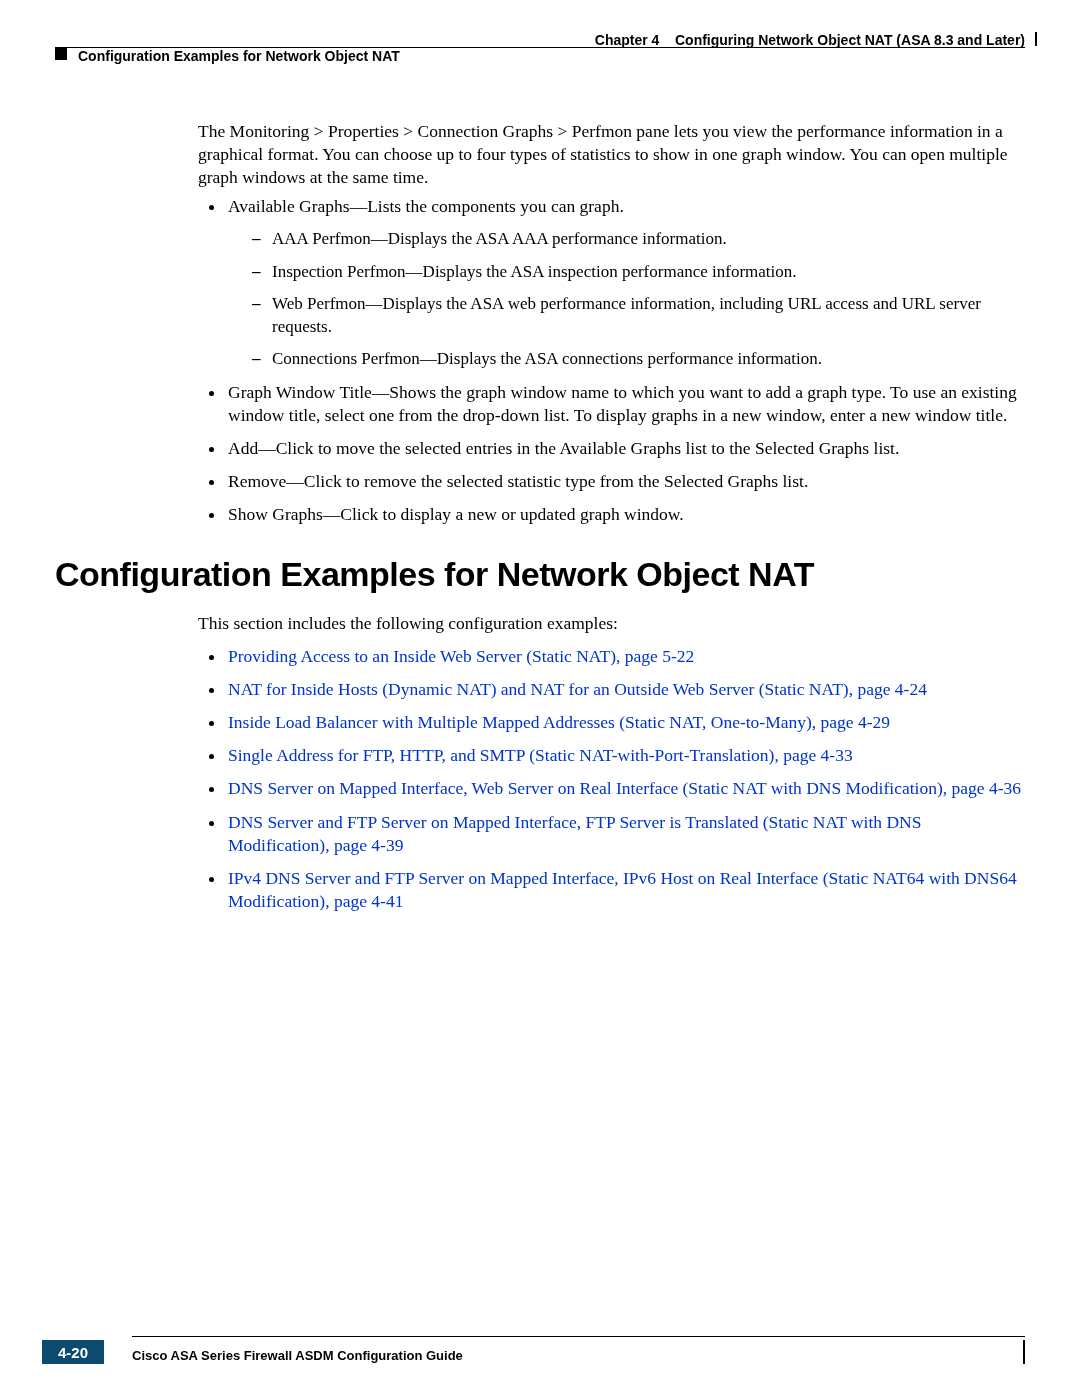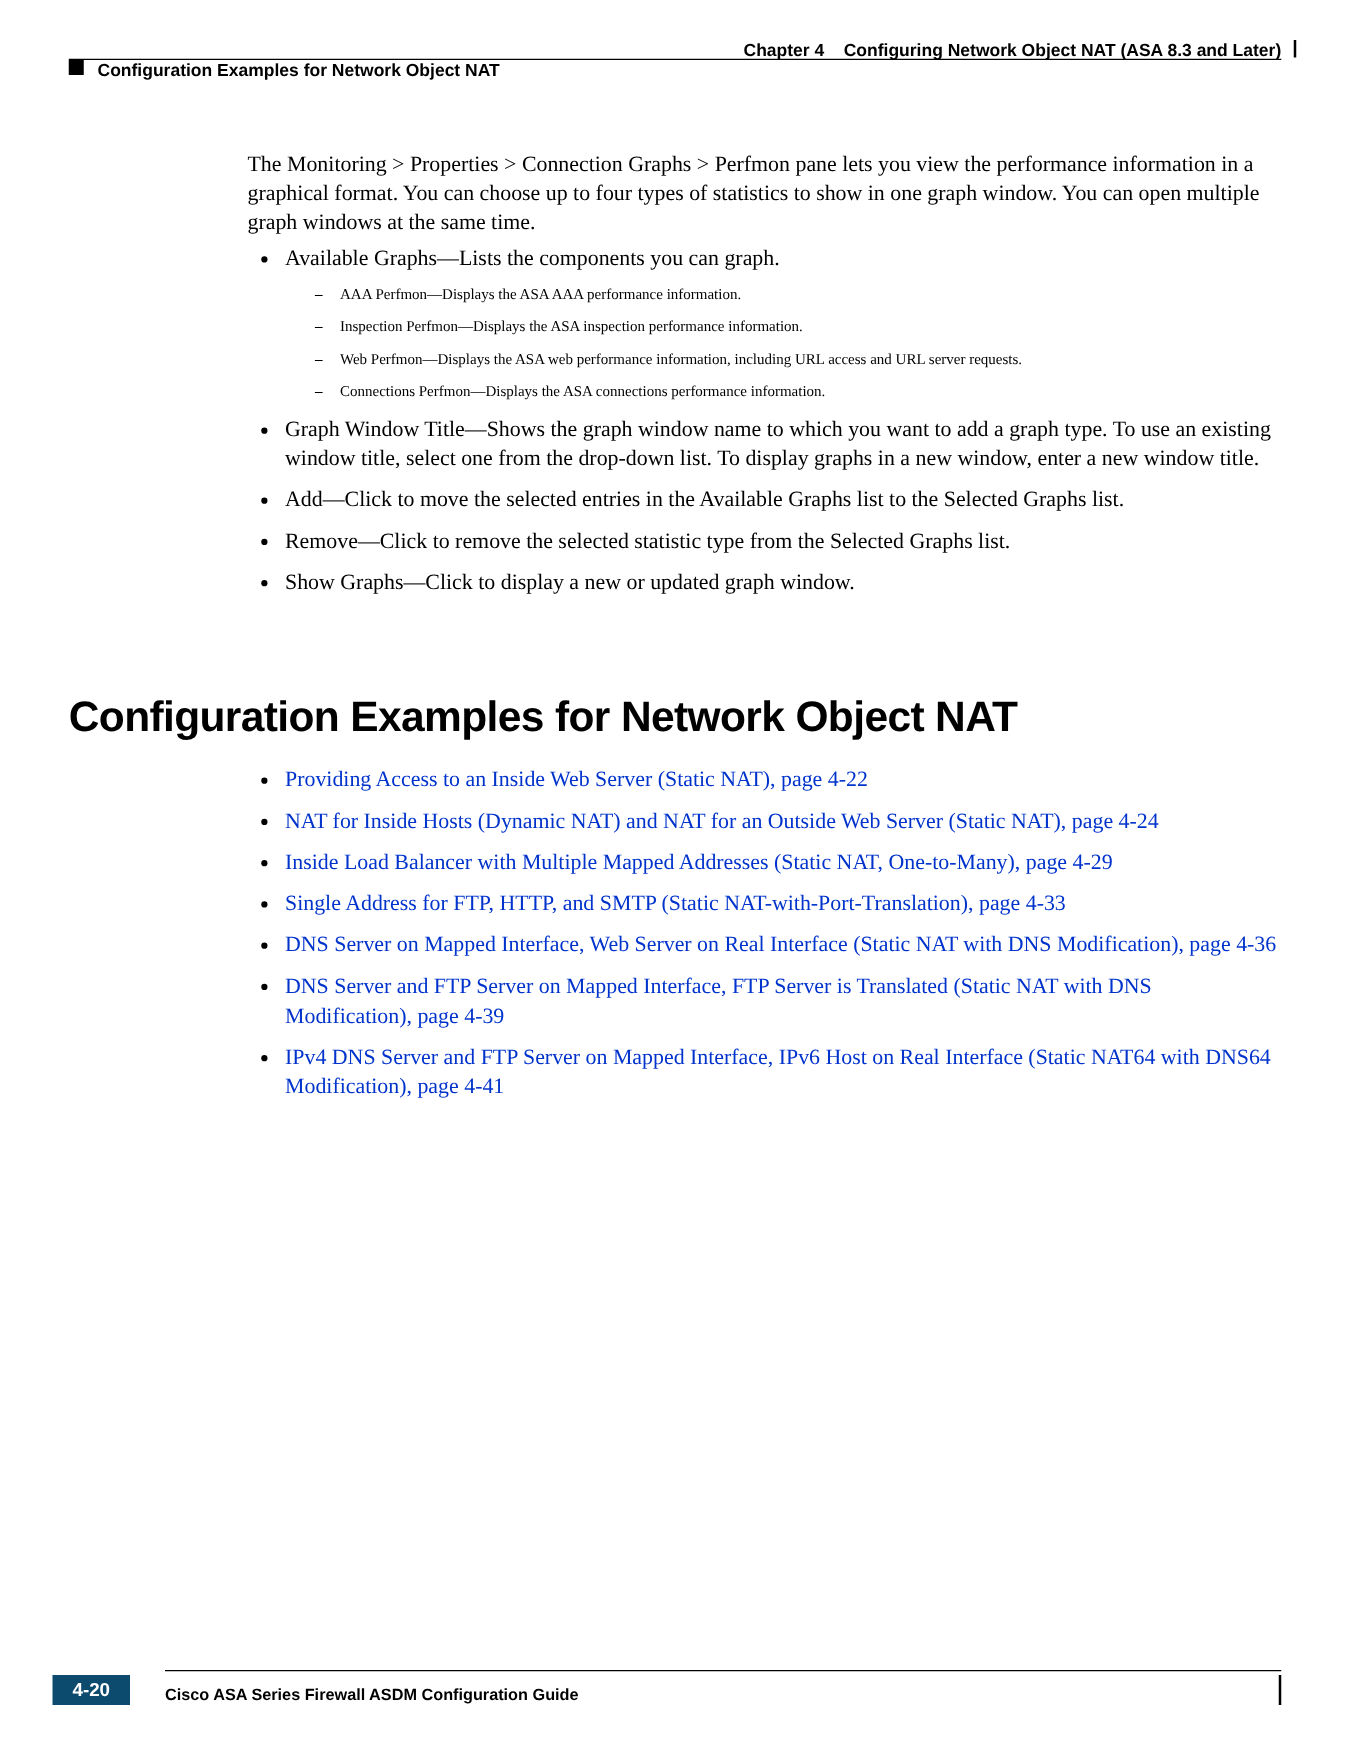--- a/index.html
+++ b/index.html
@@ -77,21 +77,21 @@
       line-height: 1.32;
       margin-bottom: 10px;
       padding-left: 2px;
     }
     ul.inner {
       list-style-type: none;
       padding-left: 28px;
       margin-top: 10px;
     }
     ul.inner > li {
-      font-size: 12px;
+      font-size: 17px;
       line-height: 1.32;
       margin-bottom: 10px;
       position: relative;
       padding-left: 16px;
     }
     ul.inner > li::before {
       content: "–";
       position: absolute;
       left: -4px;
       font-weight: bold;
@@ -207,22 +207,23 @@
       <li><span>Graph Window Title—Shows the graph window name to which you want to add a graph type. To use an existing window title, select one from the drop-down list. To display graphs in a new window, enter a new window title.</span></li>
       <li><span>Add—Click to move the selected entries in the Available Graphs list to the Selected Graphs list.</span></li>
       <li><span>Remove—Click to remove the selected statistic type from the Selected Graphs list.</span></li>
       <li><span>Show Graphs—Click to display a new or updated graph window.</span></li>
     </ul>
   </div>
 
   <div class="section-block">
     <h1 class="section-title">Configuration Examples for Network Object NAT</h1>
     <div class="sub-content">
+      <p class="para">This section includes the following configuration examples:</p>
       <ul class="links">
-        <li><span class="link">Providing Access to an Inside Web Server (Static NAT), page 4-22</span></li>
+        <li><span class="link">Providing Access to an Inside Web Server (Static NAT), page 5-22</span></li>
         <li><span class="link">NAT for Inside Hosts (Dynamic NAT) and NAT for an Outside Web Server (Static NAT), page 4-24</span></li>
         <li><span class="link">Inside Load Balancer with Multiple Mapped Addresses (Static NAT, One-to-Many), page 4-29</span></li>
         <li><span class="link">Single Address for FTP, HTTP, and SMTP (Static NAT-with-Port-Translation), page 4-33</span></li>
         <li><span class="link">DNS Server on Mapped Interface, Web Server on Real Interface (Static NAT with DNS Modification), page 4-36</span></li>
         <li><span class="link">DNS Server and FTP Server on Mapped Interface, FTP Server is Translated (Static NAT with DNS Modification), page 4-39</span></li>
         <li><span class="link">IPv4 DNS Server and FTP Server on Mapped Interface, IPv6 Host on Real Interface (Static NAT64 with DNS64 Modification), page 4-41</span></li>
       </ul>
     </div>
   </div>
 

